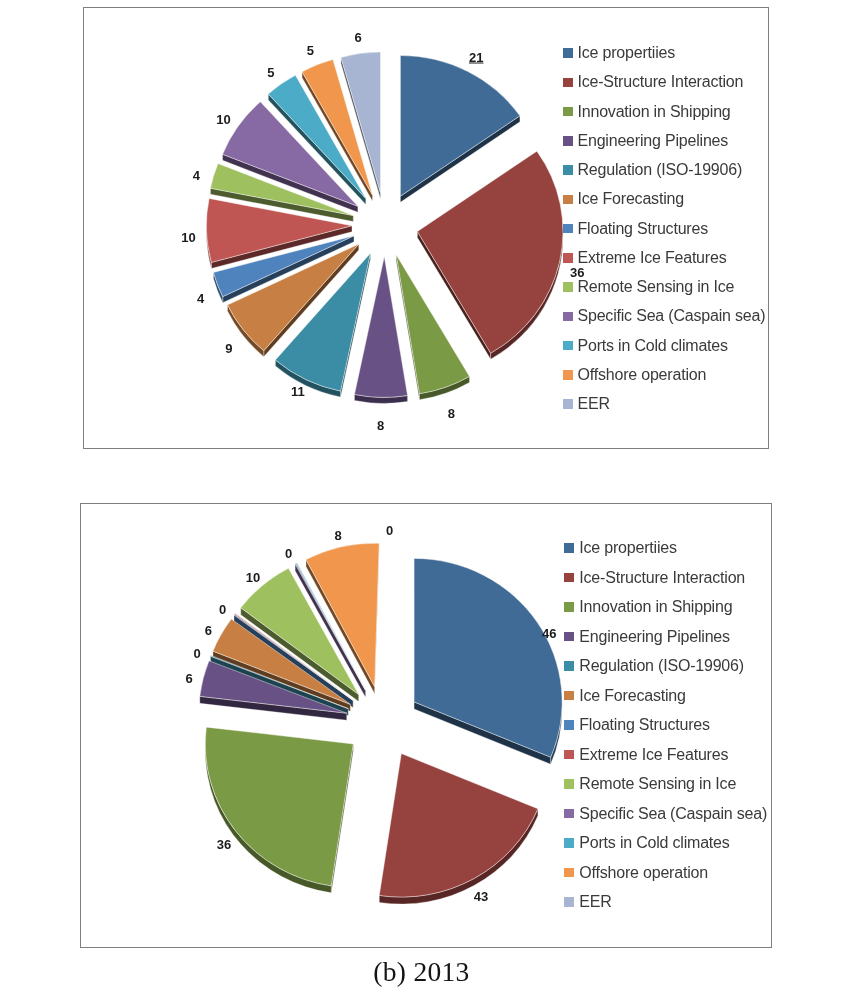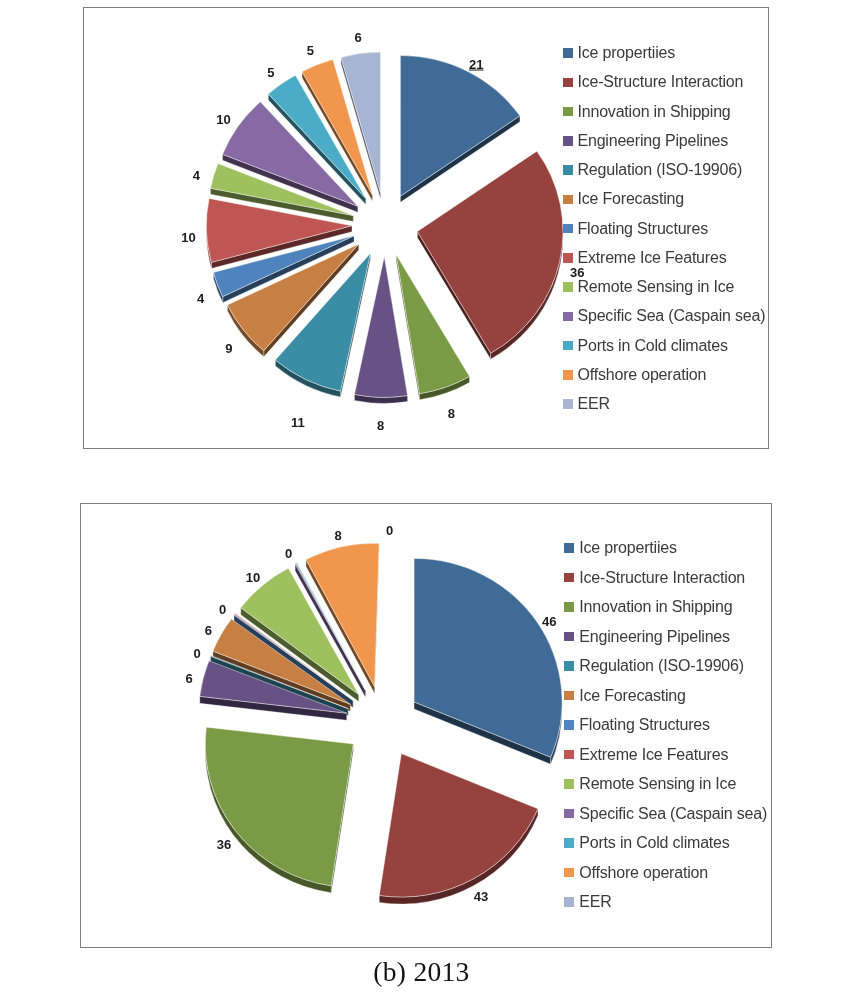--- a/index.html
+++ b/index.html
@@ -106,25 +106,25 @@
         <div class="legend-item" style="left: 478.5px; top: 358.75px;">
           <div class="swatch" style="background: rgb(240, 151, 77);"></div>
           <div class="legend-label">Offshore operation</div>
         </div>
         <div class="legend-item" style="left: 478.5px; top: 388px;">
           <div class="swatch" style="background: rgb(167, 181, 210);"></div>
           <div class="legend-label">EER</div>
         </div>
       </div>
     <div id="labels1">
-        <div class="dlabel" style="left: 392.2px; top: 56px; text-decoration: underline;">21</div>
+        <div class="dlabel" style="left: 392.2px; top: 49px; text-decoration: underline;">21</div>
         <div class="dlabel" style="left: 493.2px; top: 264.1px;">36</div>
         <div class="dlabel" style="left: 367.4px; top: 405.2px;">8</div>
         <div class="dlabel" style="left: 296.5px; top: 416.6px;">8</div>
-        <div class="dlabel" style="left: 213.9px; top: 414px;">11</div>
+        <div class="dlabel" style="left: 213.9px; top: 383px;">11</div>
         <div class="dlabel" style="left: 144.8px; top: 340.4px;">9</div>
         <div class="dlabel" style="left: 116.6px; top: 289.8px;">4</div>
         <div class="dlabel" style="left: 104.4px; top: 228.8px;">10</div>
         <div class="dlabel" style="left: 112.3px; top: 167.1px;">4</div>
         <div class="dlabel" style="left: 139.5px; top: 111.1px;">10</div>
         <div class="dlabel" style="left: 186.8px; top: 63.7px;">5</div>
         <div class="dlabel" style="left: 226.3px; top: 42.2px;">5</div>
         <div class="dlabel" style="left: 274.1px; top: 29.4px;">6</div>
       </div>
   </div>
@@ -207,21 +207,21 @@
         <div class="legend-item" style="left: 483.3px; top: 360.7px;">
           <div class="swatch" style="background: rgb(240, 151, 77);"></div>
           <div class="legend-label">Offshore operation</div>
         </div>
         <div class="legend-item" style="left: 483.3px; top: 390.2px;">
           <div class="swatch" style="background: rgb(167, 181, 210);"></div>
           <div class="legend-label">EER</div>
         </div>
       </div>
     <div id="labels2">
-        <div class="dlabel" style="left: 468.3px; top: 117px;">46</div>
+        <div class="dlabel" style="left: 468.3px; top: 129px;">46</div>
         <div class="dlabel" style="left: 400.1px; top: 392px;">43</div>
         <div class="dlabel" style="left: 143.1px; top: 340.2px;">36</div>
         <div class="dlabel" style="left: 108.2px; top: 173.9px;">6</div>
         <div class="dlabel" style="left: 116.2px; top: 149.4px;">0</div>
         <div class="dlabel" style="left: 127.4px; top: 126.2px;">6</div>
         <div class="dlabel" style="left: 141.7px; top: 104.7px;">0</div>
         <div class="dlabel" style="left: 172px; top: 72.9px;">10</div>
         <div class="dlabel" style="left: 207.7px; top: 49px;">0</div>
         <div class="dlabel" style="left: 257.2px; top: 30.8px;">8</div>
         <div class="dlabel" style="left: 308.7px; top: 25.9px;">0</div>

